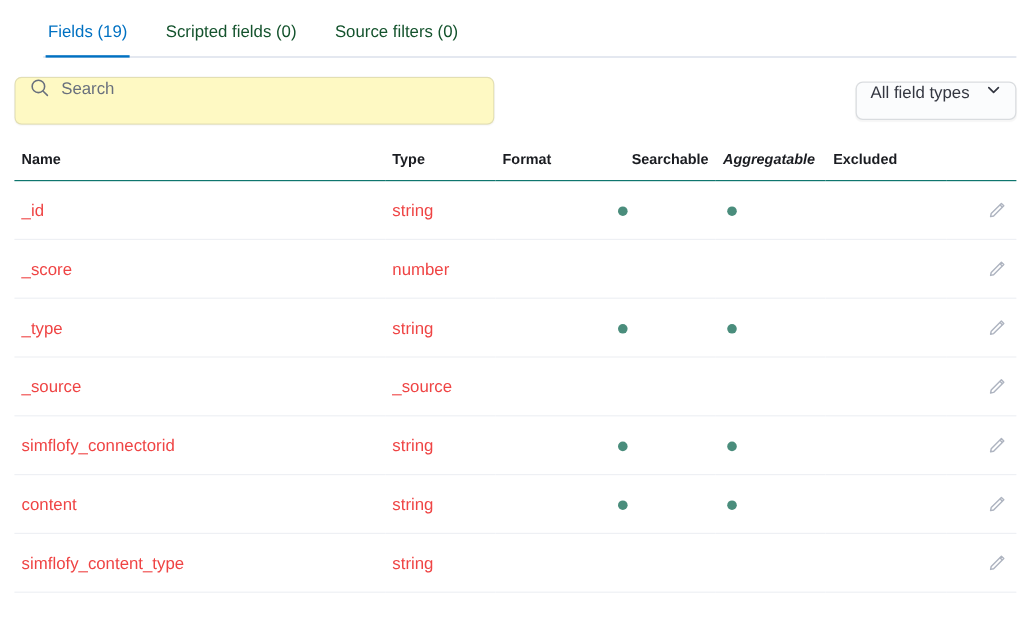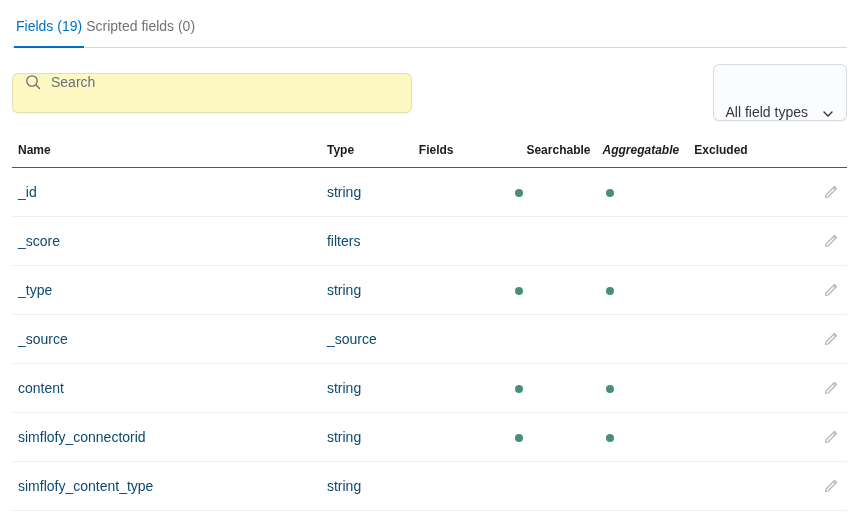--- a/index.html
+++ b/index.html
@@ -5,27 +5,29 @@
     * { box-sizing: border-box; margin: 0; padding: 0; }
     body {
       font-family: -apple-system, BlinkMacSystemFont, "Segoe UI", Helvetica, Arial, sans-serif;
       font-size: 14px;
       color: #343741;
       background: #fff;
       padding: 12px;
     }
     .tabs {
       display: flex;
+      gap: 28px;
       border-bottom: 1px solid #d3dae6;
       padding: 0 2px;
+      margin-left: 24px;
     }
     .tab {
       padding: 6px 2px 12px 2px;
       cursor: pointer;
-      color: #737373;
+      color: #14532d;
       font-size: 14px;
       border-bottom: 2px solid transparent;
       margin-bottom: -1px;
     }
     .tab.active {
       color: #0071c2;
       border-bottom: 2px solid #0071c2;
     }
     .controls {
       display: flex;
@@ -50,22 +52,22 @@
       border: none;
       outline: none;
       background: transparent;
       font-size: 14px;
       color: #343741;
       width: 100%;
     }
     .search-input::placeholder { color: #69707d; }
     .type-select {
       display: flex;
-      align-items: flex-end;
-      height: 57px;
+      align-items: flex-start;
+      height: 32px;
       border: 1px solid rgba(30,40,55,0.15);
       border-radius: 6px;
       padding: 0 12px;
       gap: 14px;
       cursor: pointer;
       background: #fbfcfd;
       box-shadow: 0 1px 1px rgba(0,0,0,0.04);
     }
     .type-select-label { font-size: 14px; color: #343741; }
     table {
@@ -78,21 +80,21 @@
       font-size: 12px;
       font-weight: 700;
       color: #1a1c21;
       padding: 8px 6px 10px 6px;
       border-bottom: 1px solid #0f766e;
     }
     tbody td {
       padding: 12px 6px;
       border-bottom: 1px solid #eef0f4;
       font-size: 14px;
-      color: #0c4a6e;
+      color: #ef4444;
       vertical-align: middle;
     }
     .col-name { width: 37%; }
     .col-type { width: 11%; }
     .col-format { width: 11%; }
     .col-searchable { width: 11%; text-align: right; }
     .col-aggregatable { width: 11%; text-align: left; font-style: italic; }
     .col-excluded { width: 12%; margin-left: 12px; }
     .col-edit { width: 7%; text-align: right; }
     .dot {
@@ -113,20 +115,21 @@
       display: inline-flex;
     }
     td.col-edit { text-align: right; padding-right: 4px; }
   </style>
 </head>
 <body>
 
 <div class="tabs">
   <div class="tab active">Fields (19)</div>
   <div class="tab">Scripted fields (0)</div>
+  <div class="tab">Source filters (0)</div>
 </div>
 
 <div class="controls">
   <div class="search-wrap">
     <svg width="16" height="16" viewBox="0 0 16 16" fill="none">
       <circle cx="7" cy="7" r="5.2" stroke="#69707d" stroke-width="1.3"></circle>
       <line x1="11" y1="11" x2="14.5" y2="14.5" stroke="#69707d" stroke-width="1.3" stroke-linecap="round"></line>
     </svg>
     <input class="search-input" type="text" placeholder="Search" style="">
   </div>
@@ -145,21 +148,21 @@
       <col class="col-format">
     <col class="col-searchable">
       <col class="col-aggregatable">
       <col class="col-excluded">
       <col class="col-edit">
   </colgroup>
   <thead>
     <tr>
       <th class="col-name">Name</th>
       <th class="col-type">Type</th>
-      <th class="col-format">Fields</th>
+      <th class="col-format">Format</th>
       <th class="col-searchable">Searchable</th>
       <th class="col-aggregatable">Aggregatable</th>
       <th class="col-excluded">Excluded</th>
       <th class="col-edit"></th>
     </tr>
   </thead>
   <tbody id="tbody">
       <tr>
         <td class="col-name">_id</td>
         <td class="col-type">string</td>
@@ -169,21 +172,21 @@
         <td class="col-excluded"></td>
         <td class="col-edit"><button class="edit-btn">
             <svg width="16" height="16" viewBox="0 0 16 16" fill="none">
               <path d="M11.5 2.5 L13.5 4.5 L5 13 L2.5 13.5 L3 11 Z" stroke="#aeb4c0" stroke-width="1.2" stroke-linejoin="round" fill="none"></path>
               <line x1="10.3" y1="3.7" x2="12.3" y2="5.7" stroke="#aeb4c0" stroke-width="1.2"></line>
             </svg>
           </button></td>
       </tr>
       <tr>
         <td class="col-name">_score</td>
-        <td class="col-type">filters</td>
+        <td class="col-type">number</td>
         <td class="col-format"></td>
         <td class="col-searchable"></td>
         <td class="col-aggregatable"></td>
         <td class="col-excluded"></td>
         <td class="col-edit"><button class="edit-btn">
             <svg width="16" height="16" viewBox="0 0 16 16" fill="none">
               <path d="M11.5 2.5 L13.5 4.5 L5 13 L2.5 13.5 L3 11 Z" stroke="#aeb4c0" stroke-width="1.2" stroke-linejoin="round" fill="none"></path>
               <line x1="10.3" y1="3.7" x2="12.3" y2="5.7" stroke="#aeb4c0" stroke-width="1.2"></line>
             </svg>
           </button></td>
@@ -210,35 +213,35 @@
         <td class="col-aggregatable"></td>
         <td class="col-excluded"></td>
         <td class="col-edit"><button class="edit-btn">
             <svg width="16" height="16" viewBox="0 0 16 16" fill="none">
               <path d="M11.5 2.5 L13.5 4.5 L5 13 L2.5 13.5 L3 11 Z" stroke="#aeb4c0" stroke-width="1.2" stroke-linejoin="round" fill="none"></path>
               <line x1="10.3" y1="3.7" x2="12.3" y2="5.7" stroke="#aeb4c0" stroke-width="1.2"></line>
             </svg>
           </button></td>
       </tr>
       <tr>
+        <td class="col-name">simflofy_connectorid</td>
+        <td class="col-type">string</td>
+        <td class="col-format"></td>
+        <td class="col-searchable"><span class="dot"></span></td>
+        <td class="col-aggregatable"><span class="dot"></span></td>
+        <td class="col-excluded"></td>
+        <td class="col-edit"><button class="edit-btn">
+            <svg width="16" height="16" viewBox="0 0 16 16" fill="none">
+              <path d="M11.5 2.5 L13.5 4.5 L5 13 L2.5 13.5 L3 11 Z" stroke="#aeb4c0" stroke-width="1.2" stroke-linejoin="round" fill="none"></path>
+              <line x1="10.3" y1="3.7" x2="12.3" y2="5.7" stroke="#aeb4c0" stroke-width="1.2"></line>
+            </svg>
+          </button></td>
+      </tr>
+      <tr>
         <td class="col-name">content</td>
-        <td class="col-type">string</td>
-        <td class="col-format"></td>
-        <td class="col-searchable"><span class="dot"></span></td>
-        <td class="col-aggregatable"><span class="dot"></span></td>
-        <td class="col-excluded"></td>
-        <td class="col-edit"><button class="edit-btn">
-            <svg width="16" height="16" viewBox="0 0 16 16" fill="none">
-              <path d="M11.5 2.5 L13.5 4.5 L5 13 L2.5 13.5 L3 11 Z" stroke="#aeb4c0" stroke-width="1.2" stroke-linejoin="round" fill="none"></path>
-              <line x1="10.3" y1="3.7" x2="12.3" y2="5.7" stroke="#aeb4c0" stroke-width="1.2"></line>
-            </svg>
-          </button></td>
-      </tr>
-      <tr>
-        <td class="col-name">simflofy_connectorid</td>
         <td class="col-type">string</td>
         <td class="col-format"></td>
         <td class="col-searchable"><span class="dot"></span></td>
         <td class="col-aggregatable"><span class="dot"></span></td>
         <td class="col-excluded"></td>
         <td class="col-edit"><button class="edit-btn">
             <svg width="16" height="16" viewBox="0 0 16 16" fill="none">
               <path d="M11.5 2.5 L13.5 4.5 L5 13 L2.5 13.5 L3 11 Z" stroke="#aeb4c0" stroke-width="1.2" stroke-linejoin="round" fill="none"></path>
               <line x1="10.3" y1="3.7" x2="12.3" y2="5.7" stroke="#aeb4c0" stroke-width="1.2"></line>
             </svg>

